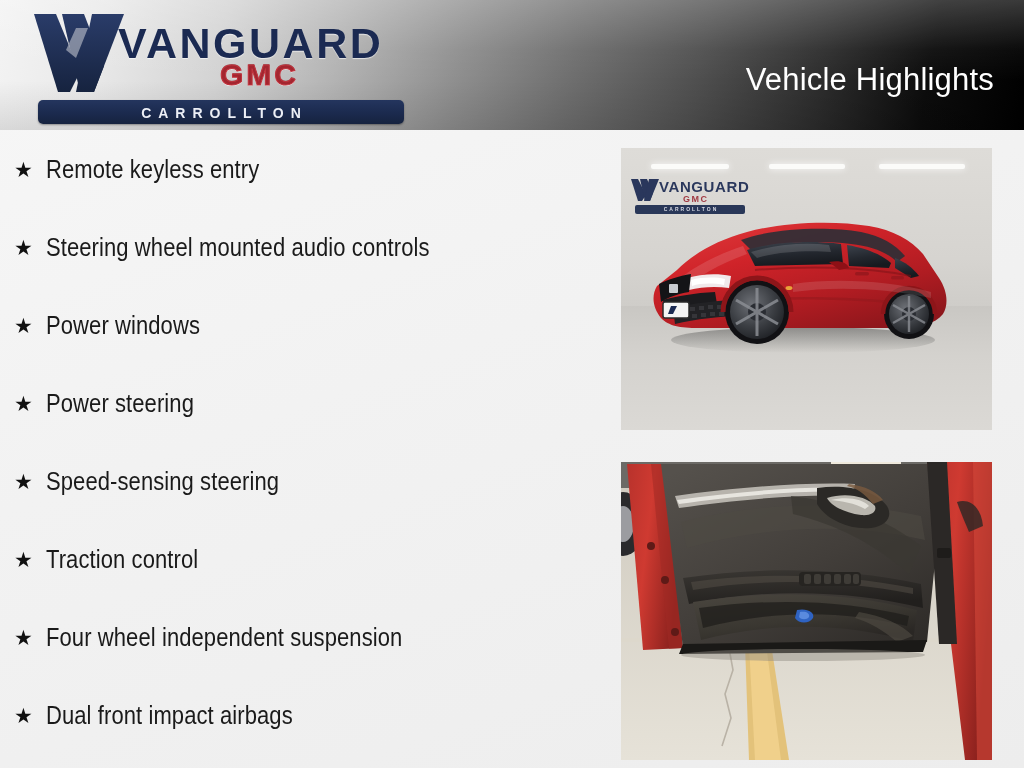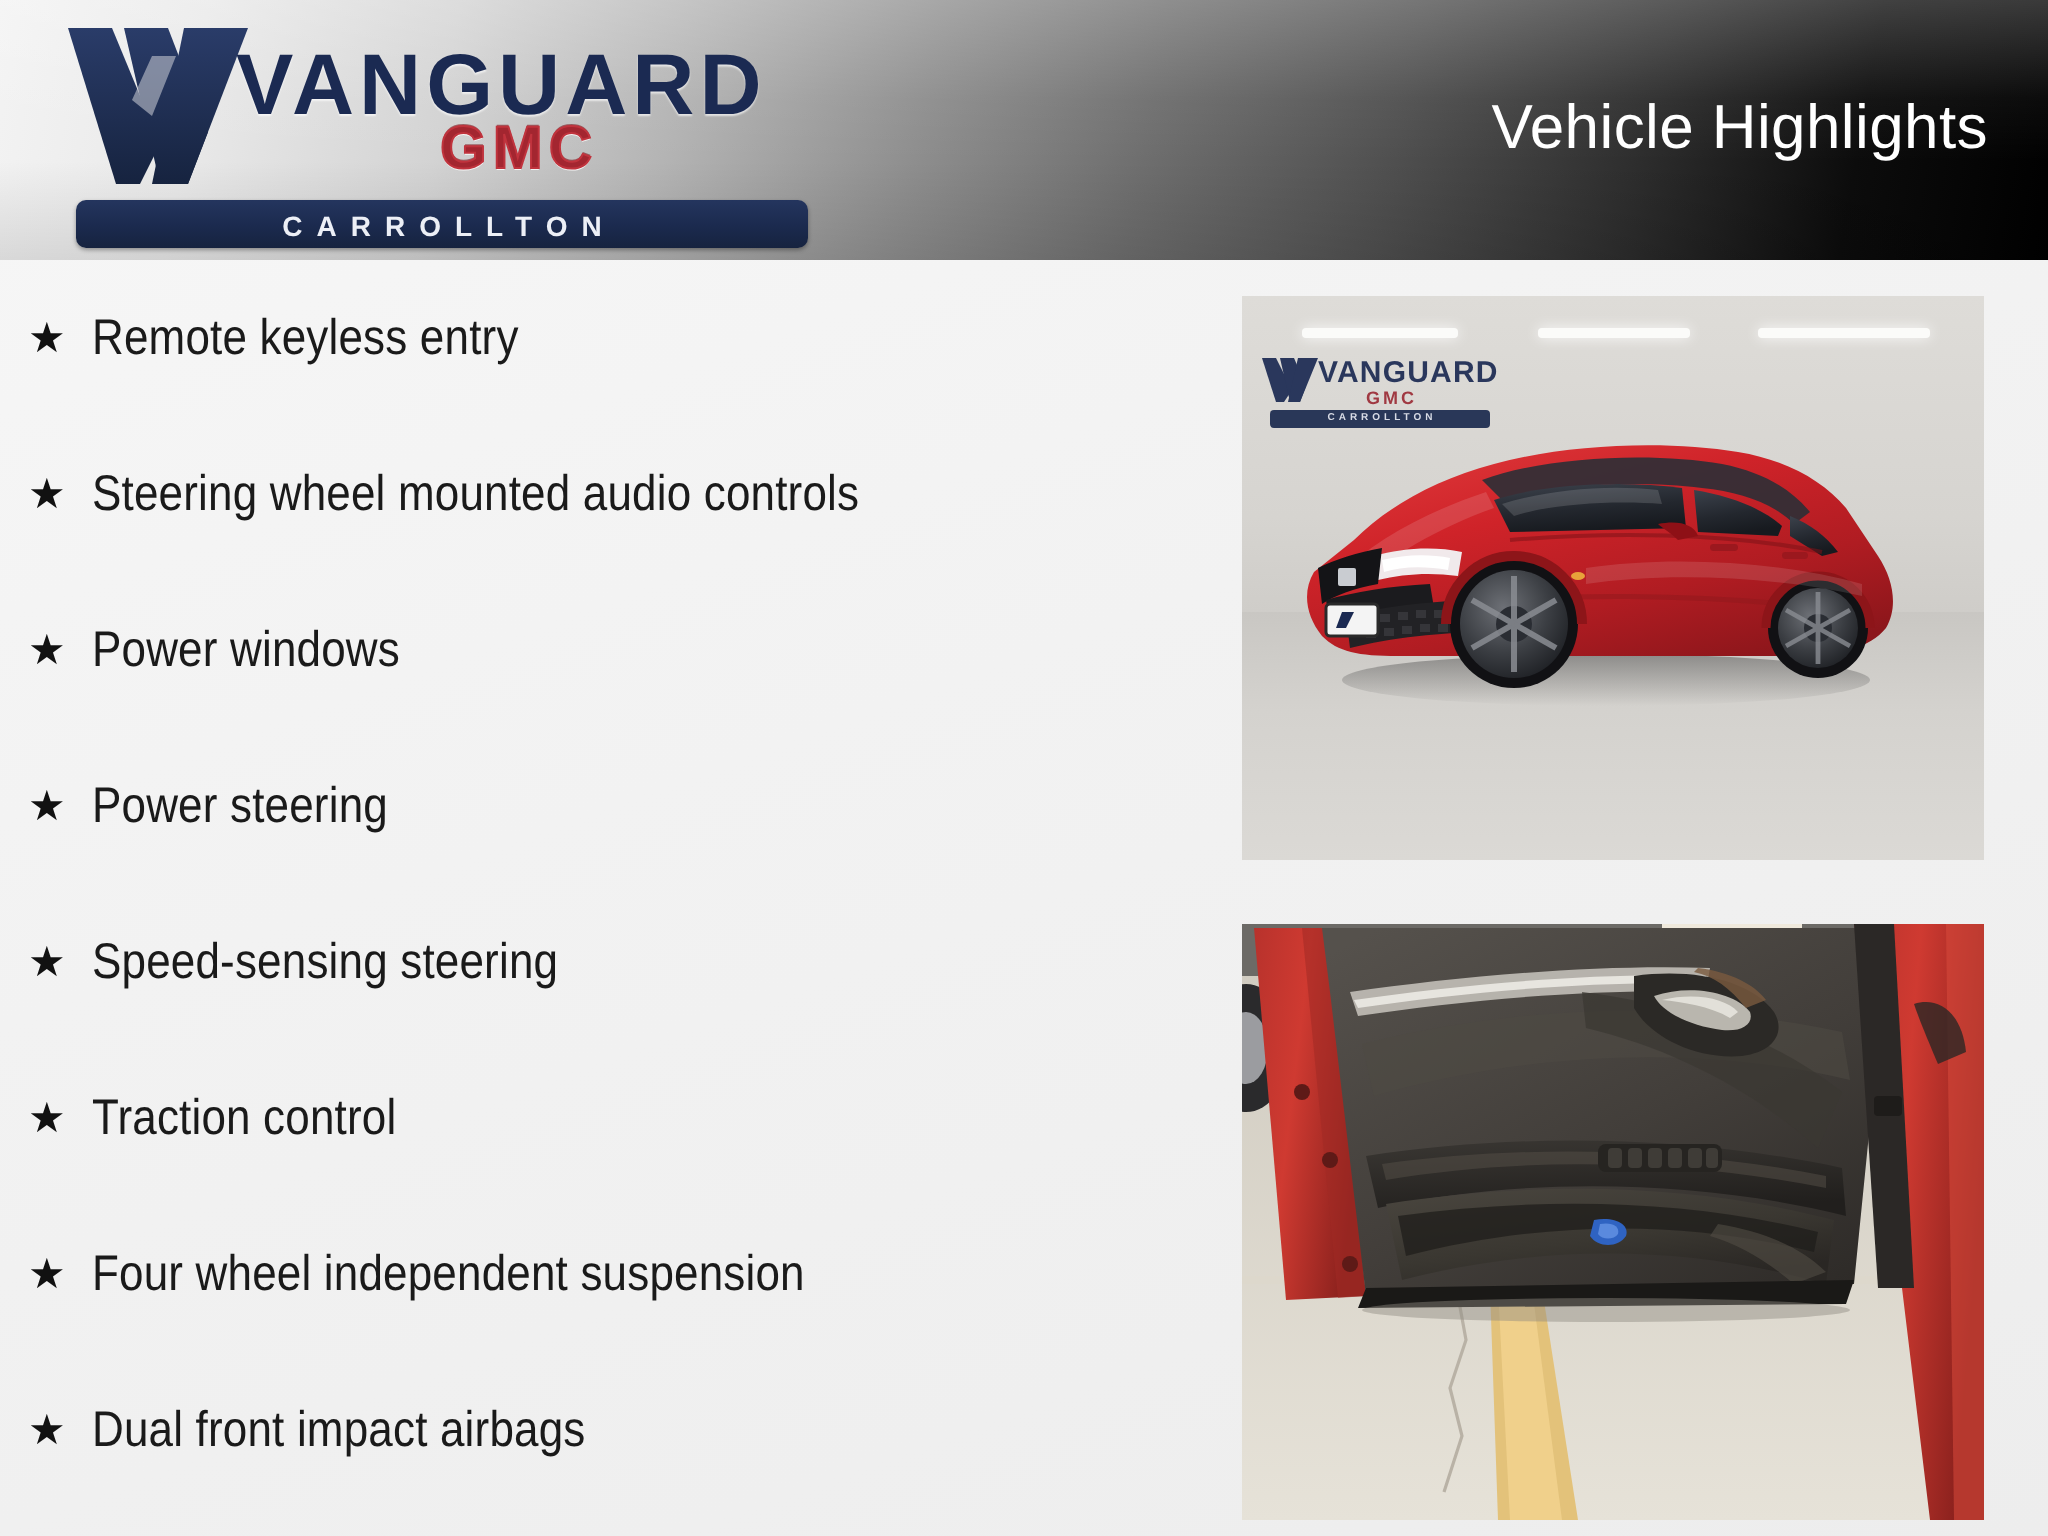--- a/index.html
+++ b/index.html
@@ -96,21 +96,21 @@
     font-family: "Liberation Sans", sans-serif;
     font-weight: bold;
     font-size: 14px;
     letter-spacing: 7px;
     color: #eceff6;
     text-indent: 7px;
   }
 
   .header-title {
     position: absolute;
-    right: 30px; top: 46px;
+    right: 30px; top: 62px;
     font-family: "Liberation Sans", sans-serif;
     font-size: 31px;
     color: #ffffff;
     letter-spacing: 0.2px;
     white-space: nowrap;
   }
 
   
   .content {
     position: absolute;

